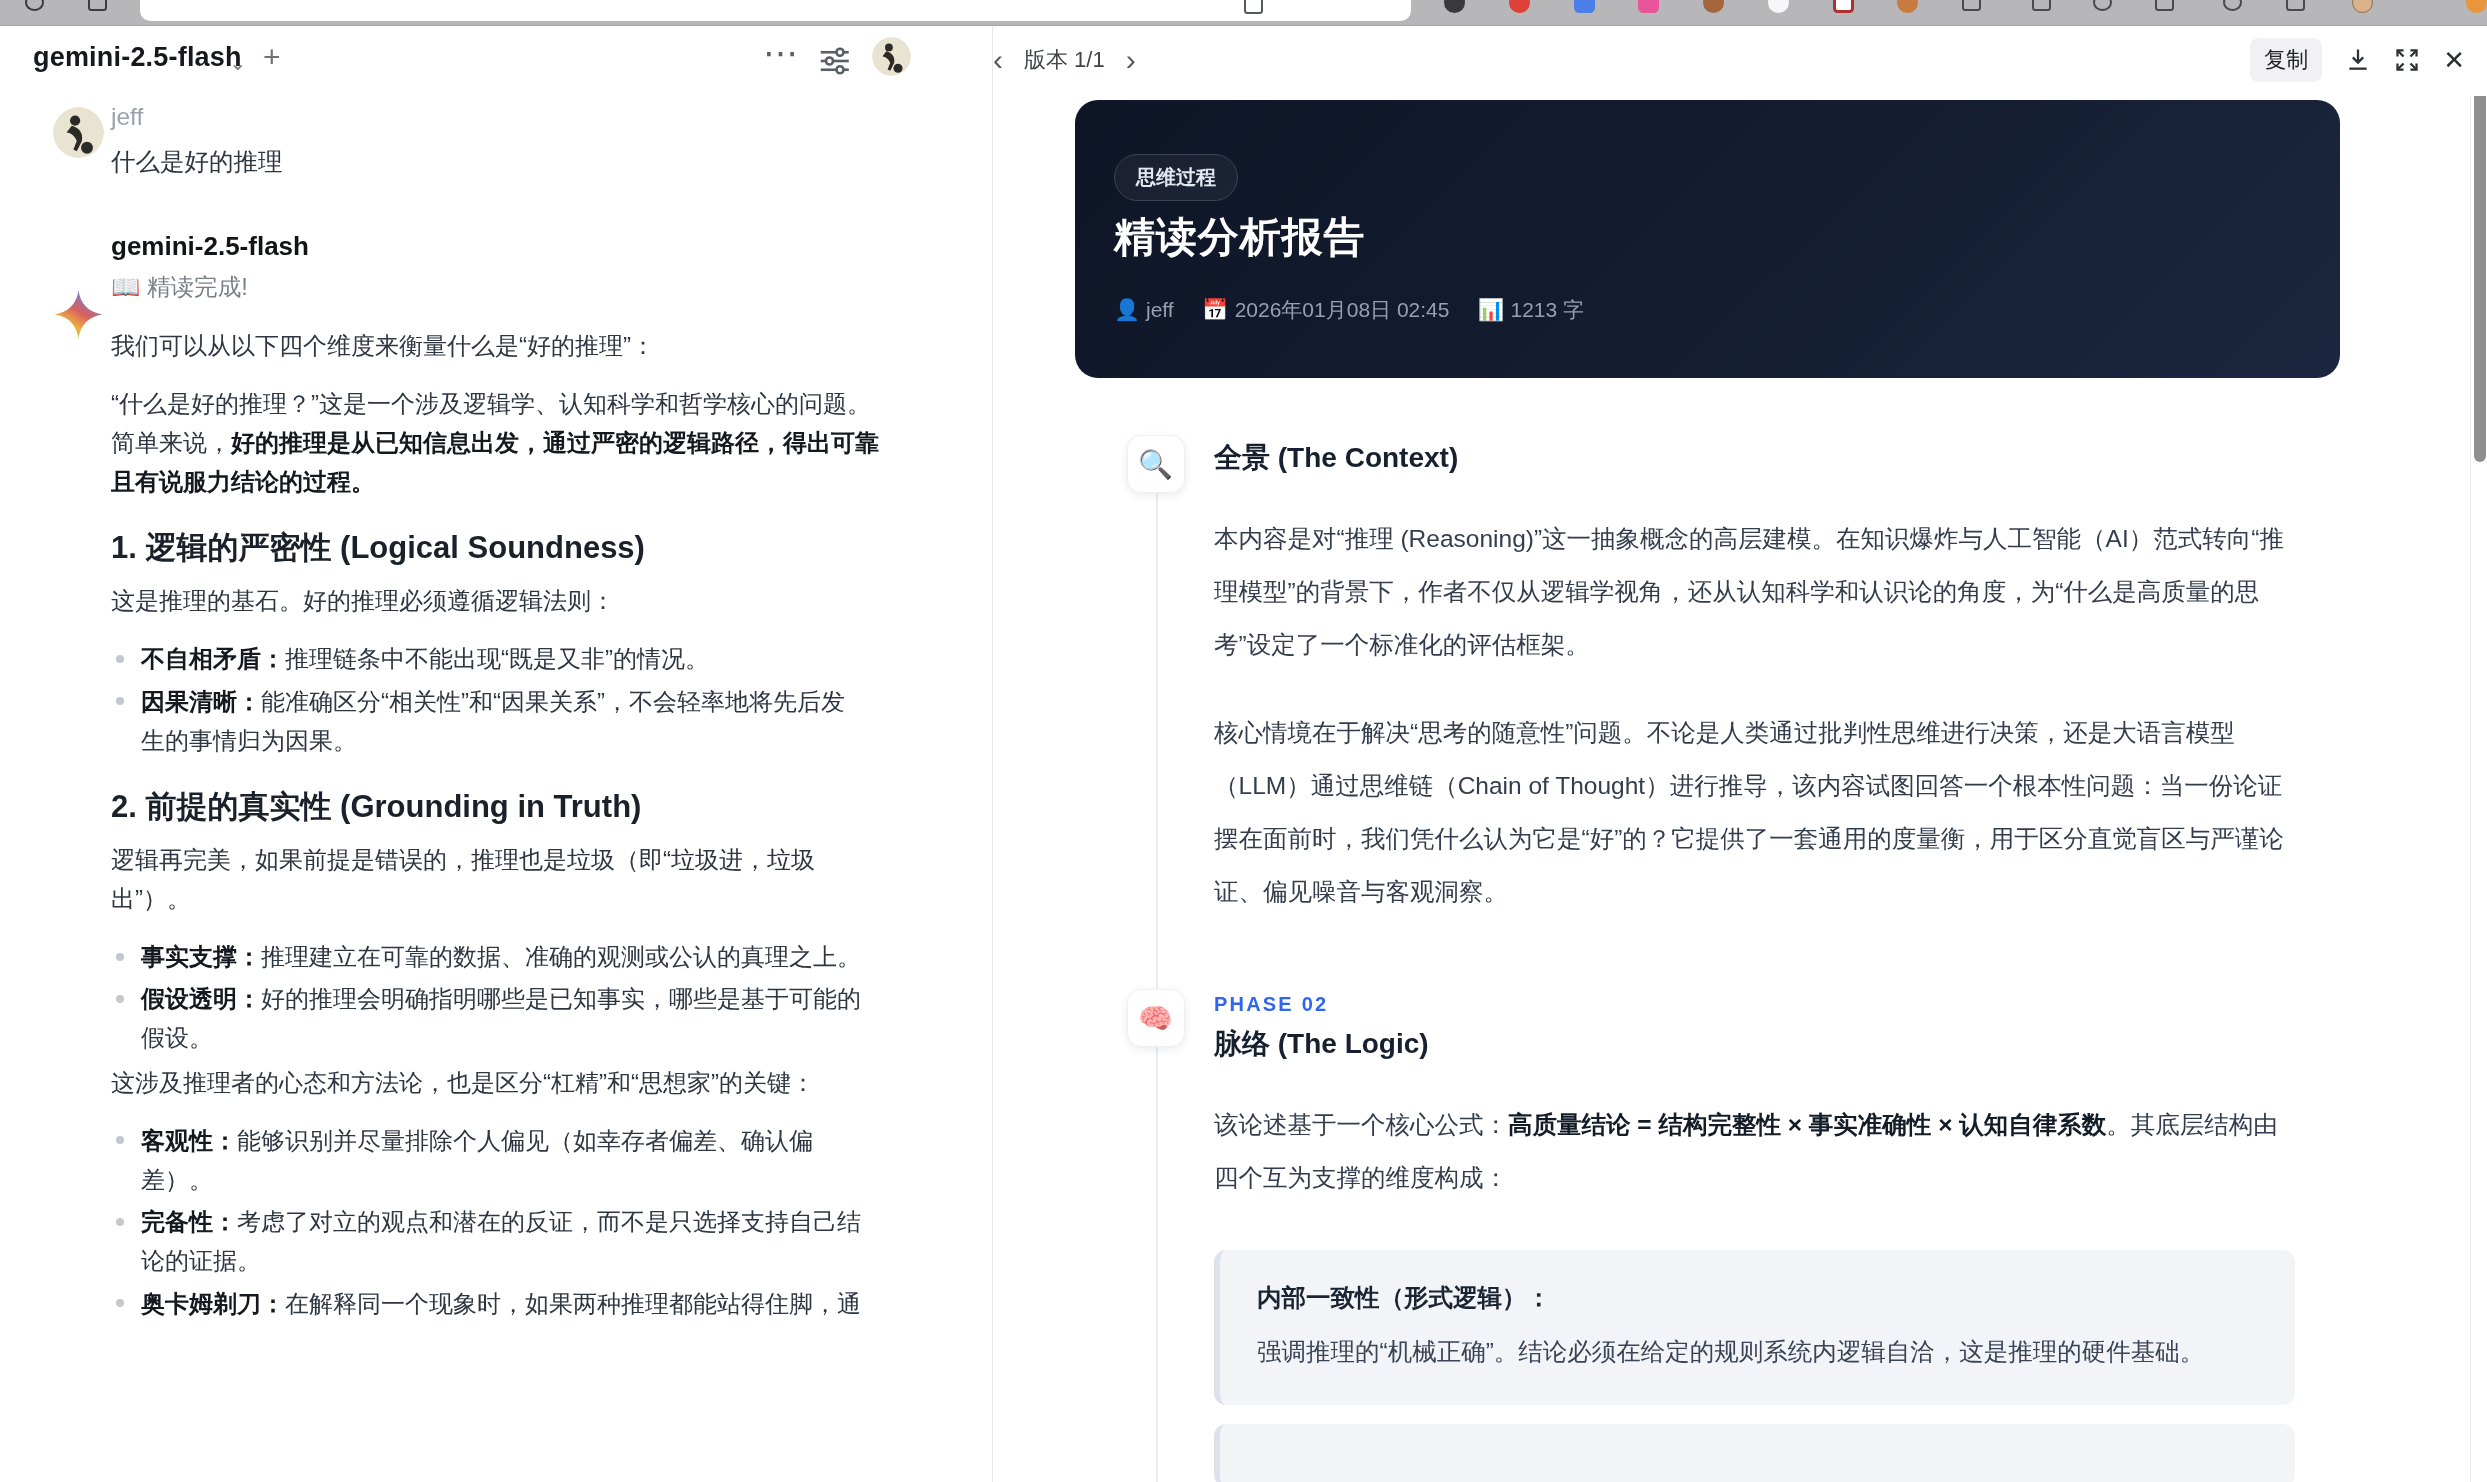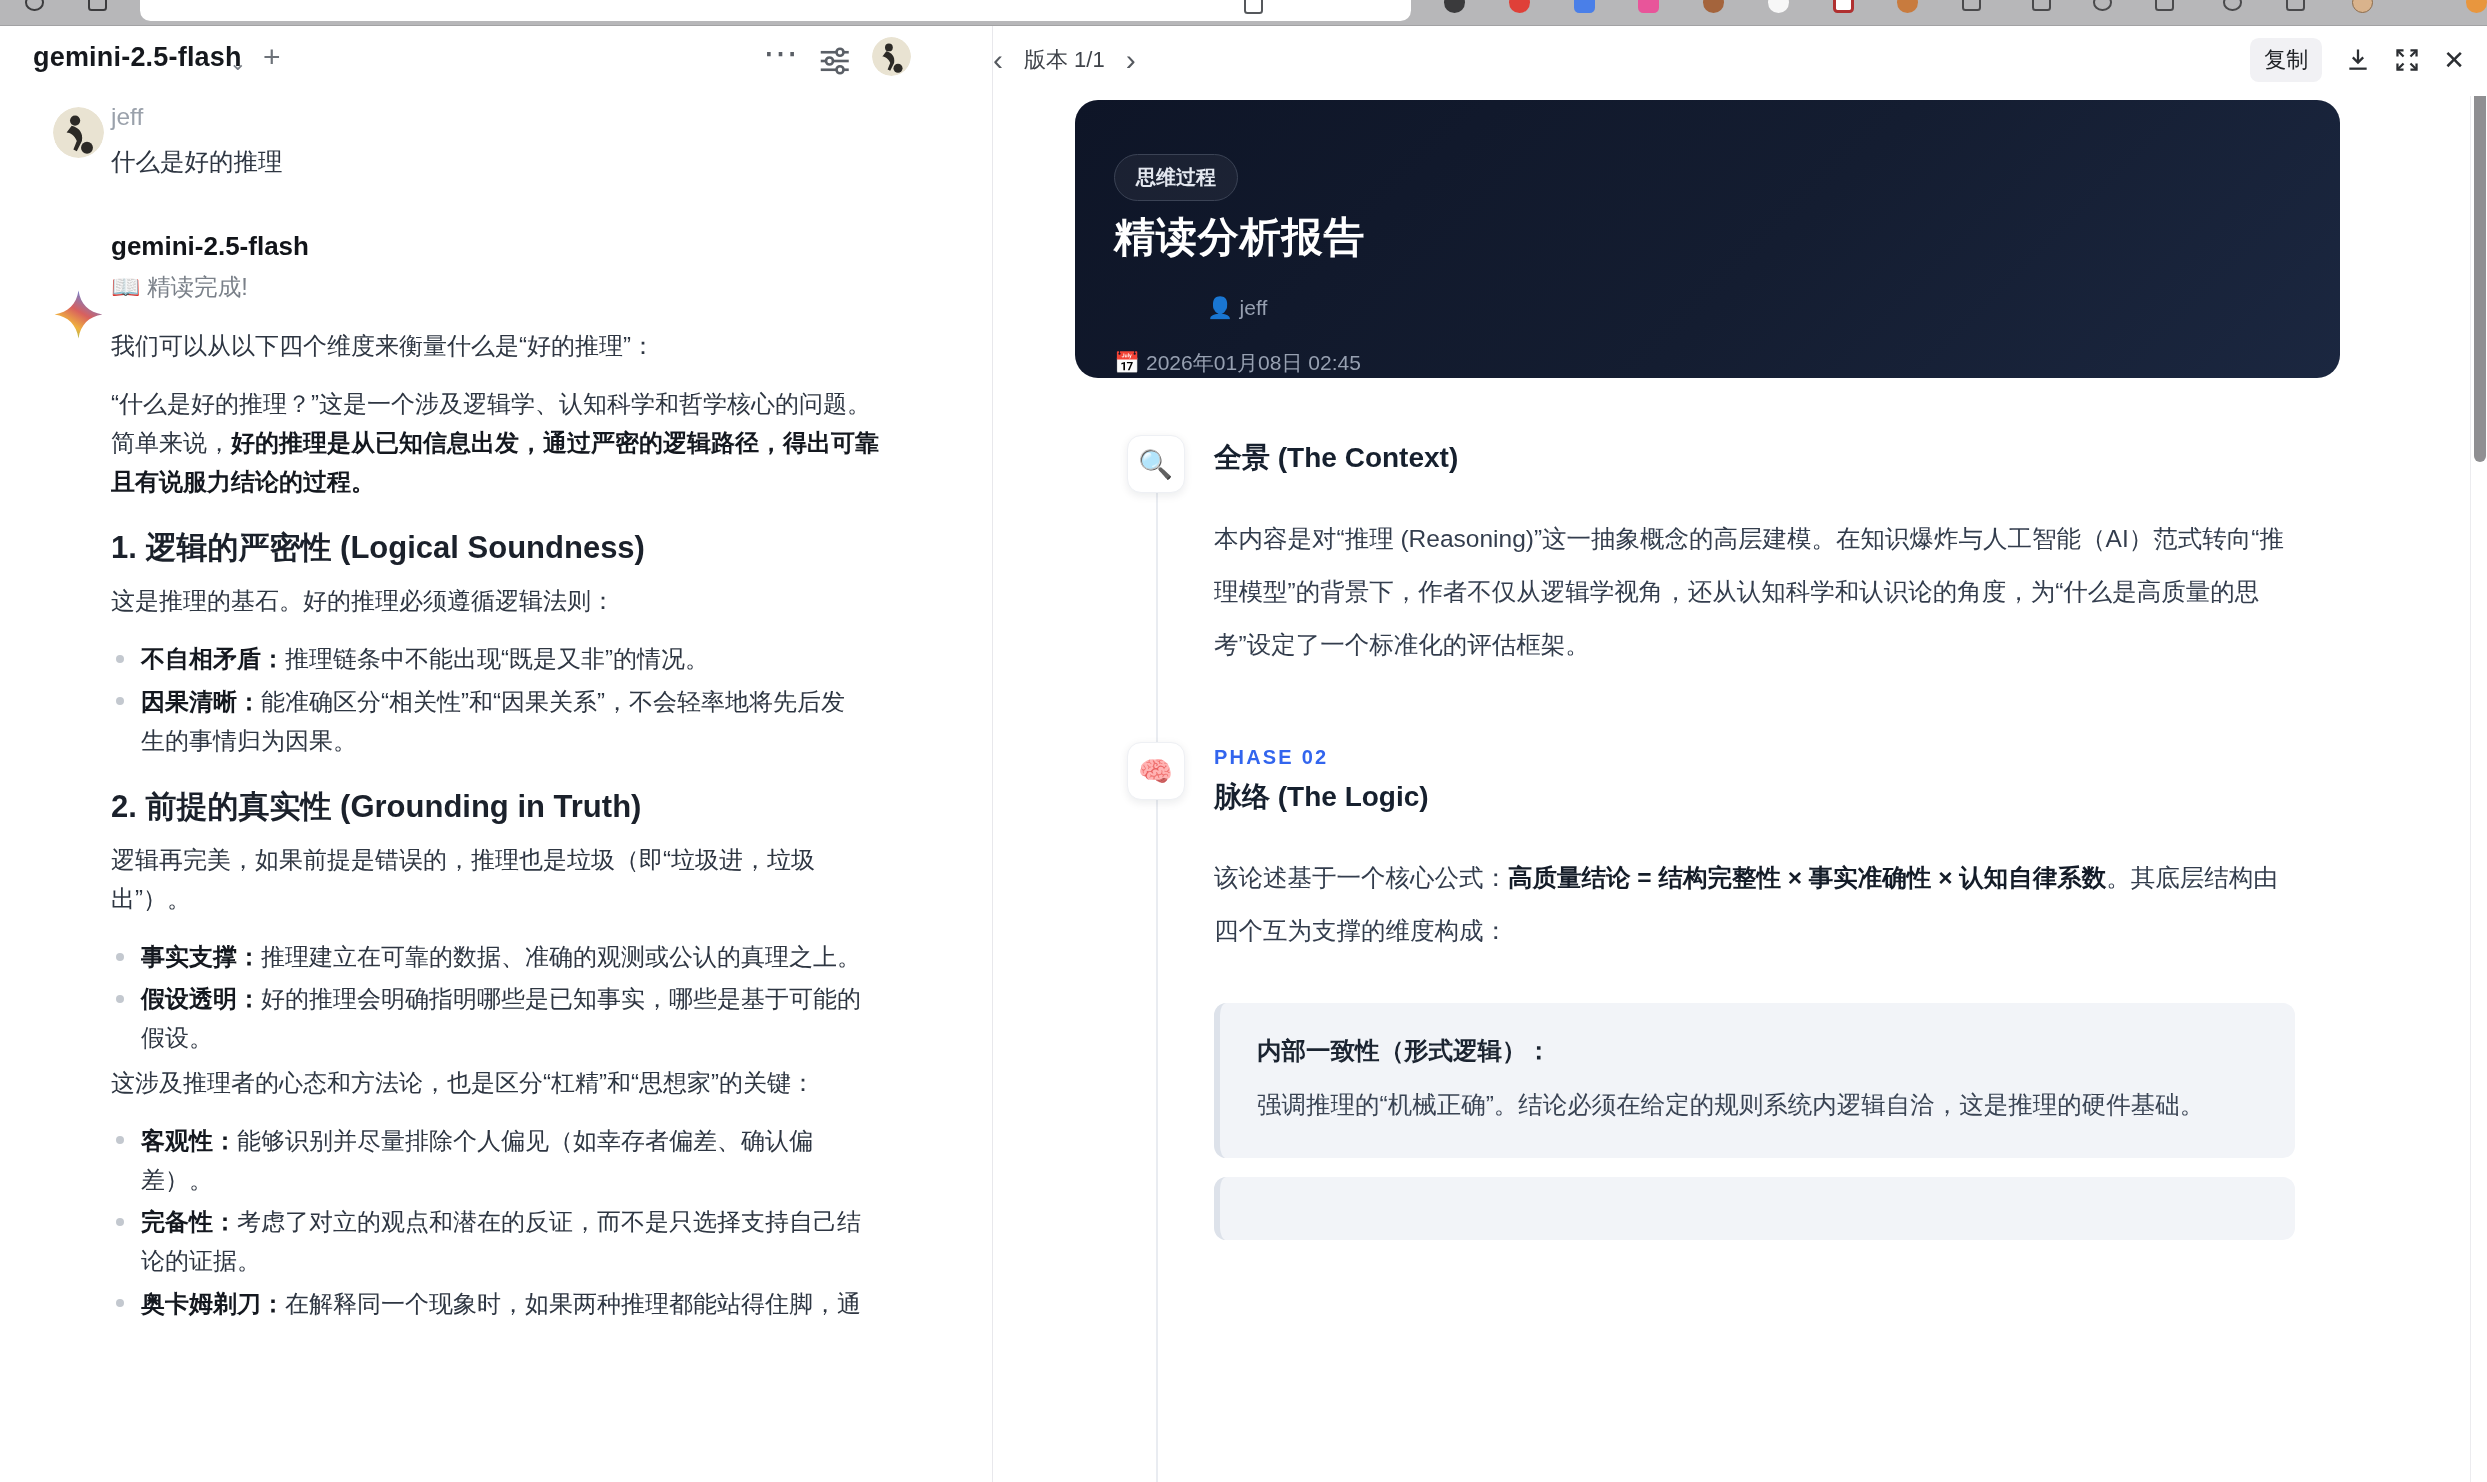--- a/index.html
+++ b/index.html
@@ -66,21 +66,21 @@
   .rt-ic { width:26px; height:26px; color:#2c2f33; }
   .close-x { font-size:26px; color:#2c2f33; }
   
   .report-card { position:absolute; left:82px; top:74px; width:1265px; height:278px; border-radius:23px;
     background:linear-gradient(135deg,#0e1527 0%, #141d31 55%, #1b2740 100%);
     overflow:hidden;text-decoration:underline; }
   .rc-badge { position:absolute; left:39px; top:54px; padding:8.8px 21px; border-radius:874px;
     border:1.8px solid #3b4355; background:rgba(255,255,255,.05); color:#e4e8f0; font-size:20px; font-weight:700; }
   .rc-title { position:absolute; left:39px; top:110px; font-size:41px; font-weight:700; color:#ffffff; letter-spacing:0.9px; }
   .rc-meta { position:absolute; left:39px; top:196px; display:flex; align-items:center; gap:29px;
-    font-size:21px; color:#97a0b1;flex-direction:column; }
+    font-size:21px; color:#97a0b1; }
   .rc-meta .mi { font-size:21px; }
   
   .phases { position:absolute; left:221px; top:404px; width:1081px; }
   .timeline { position:absolute; left:-58px; top:10.5px; height:1225px; width:1.8px; background:#e9ecf1; }
   .phase { position:relative; }
   .phase + .phase { margin-top:75px; }
   .phase-icon { position:absolute; left:-87px; top:-3.5px; width:58px; height:58px; background:#fff;
     border:0.9px solid #eef0f4; border-radius:14px; box-shadow:0 2.6px 8.8px rgba(15,23,42,.08);
     display:flex; align-items:center; justify-content:center; font-size:28px; }
   .phase-label { font-size:20px; font-weight:700; color:#3265ee; letter-spacing:2.2px; }
@@ -275,20 +275,21 @@
     </div>
   </div>
 
   <div class="phases">
     <div class="timeline"></div>
 
     <div class="phase">
       <div class="phase-icon">🔍</div>
       <div class="phase-title">全景 (The Context)</div>
       <p>本内容是对“推理 (Reasoning)”这一抽象概念的高层建模。在知识爆炸与人工智能（AI）范式转向“推理模型”的背景下，作者不仅从逻辑学视角，还从认知科学和认识论的角度，为“什么是高质量的思考”设定了一个标准化的评估框架。</p>
+      <p>核心情境在于解决“思考的随意性”问题。不论是人类通过批判性思维进行决策，还是大语言模型（LLM）通过思维链（Chain of Thought）进行推导，该内容试图回答一个根本性问题：当一份论证摆在面前时，我们凭什么认为它是“好”的？它提供了一套通用的度量衡，用于区分直觉盲区与严谨论证、偏见噪音与客观洞察。</p>
     </div>
 
     <div class="phase">
       <div class="phase-icon">🧠</div>
       <div class="phase-label">PHASE 02</div>
       <div class="phase-title">脉络 (The Logic)</div>
       <p><span>该论述基于一个核心公式：</span><b>高质量结论 = 结构完整性 × 事实准确性 × 认知自律系数</b><span>。其底层结构由四个互为支撑的维度构成：</span></p>
 
       <div class="cards">
         <div class="dim-card">

